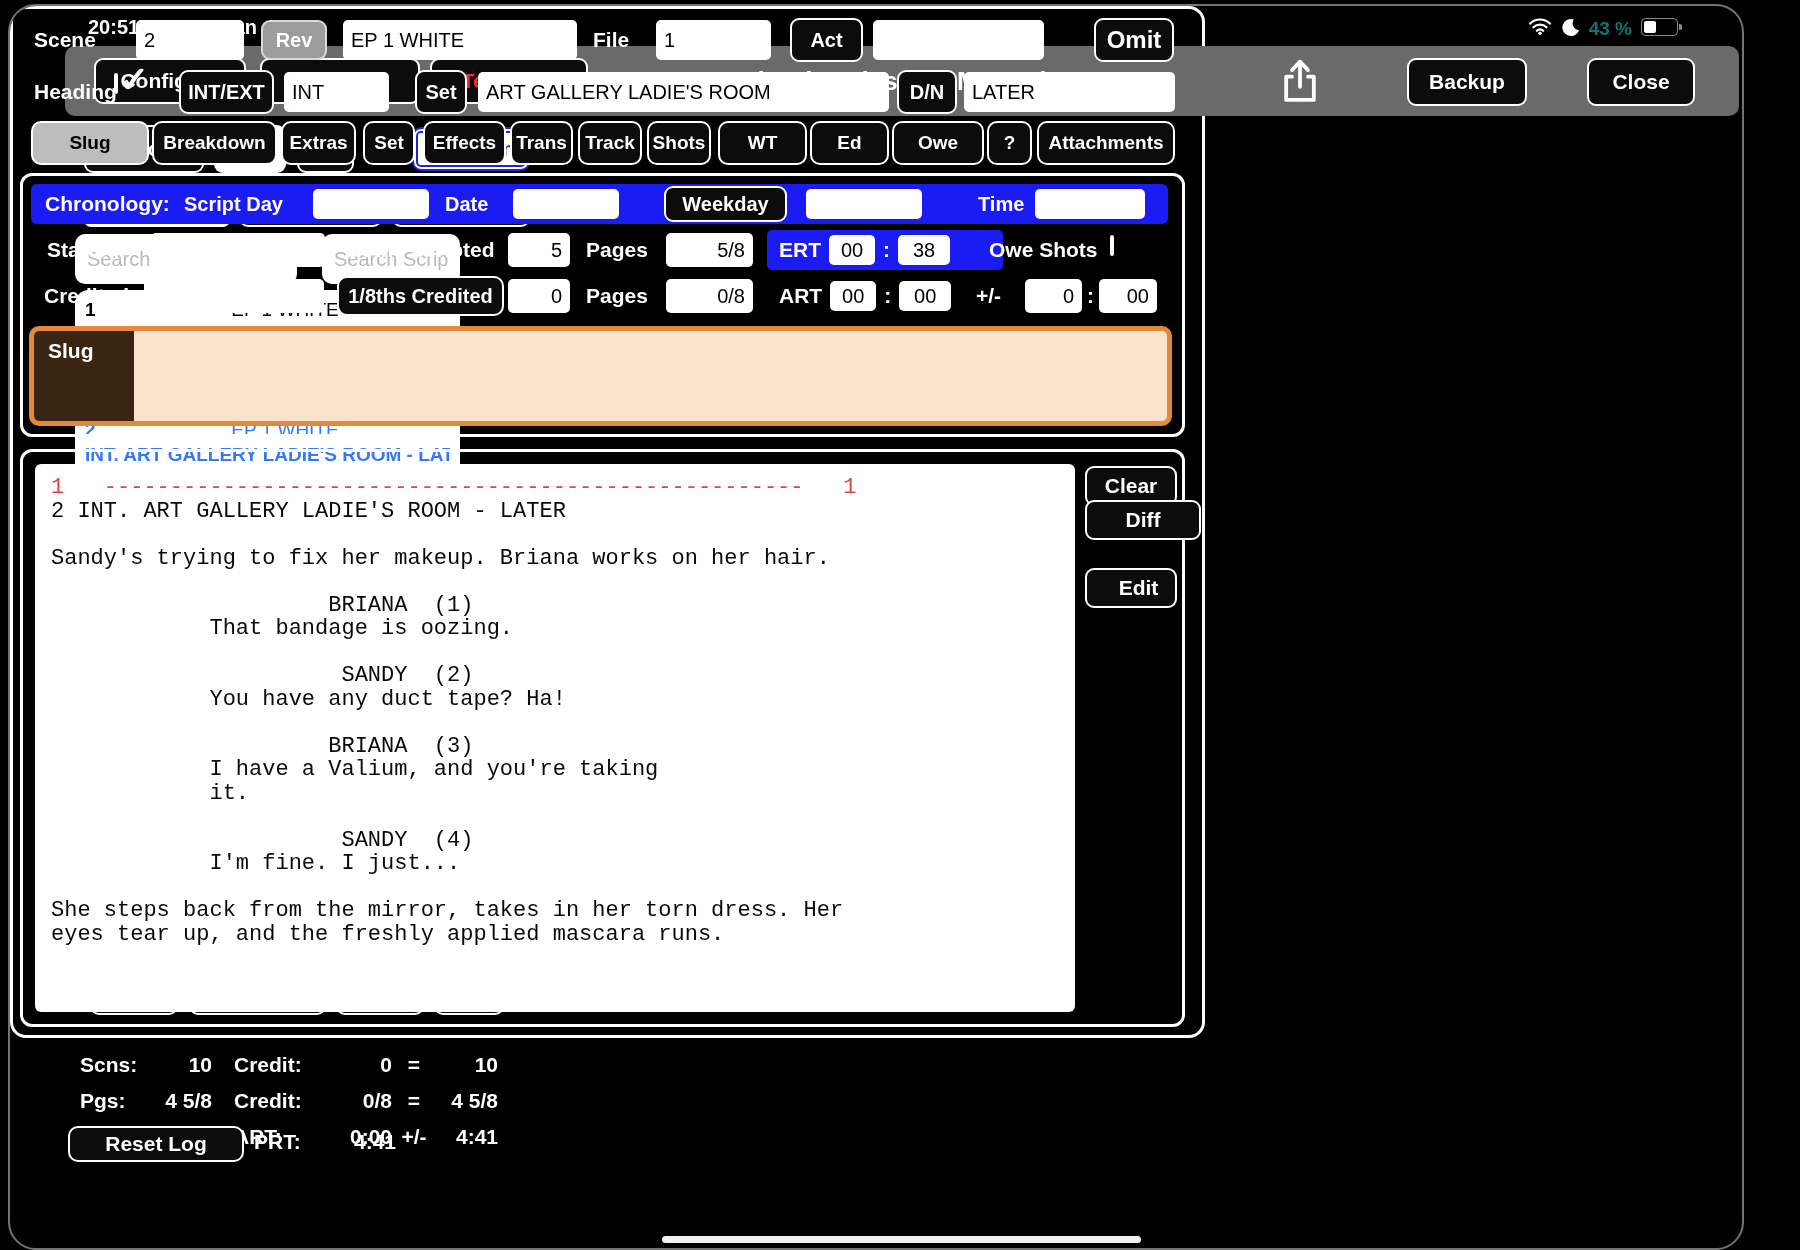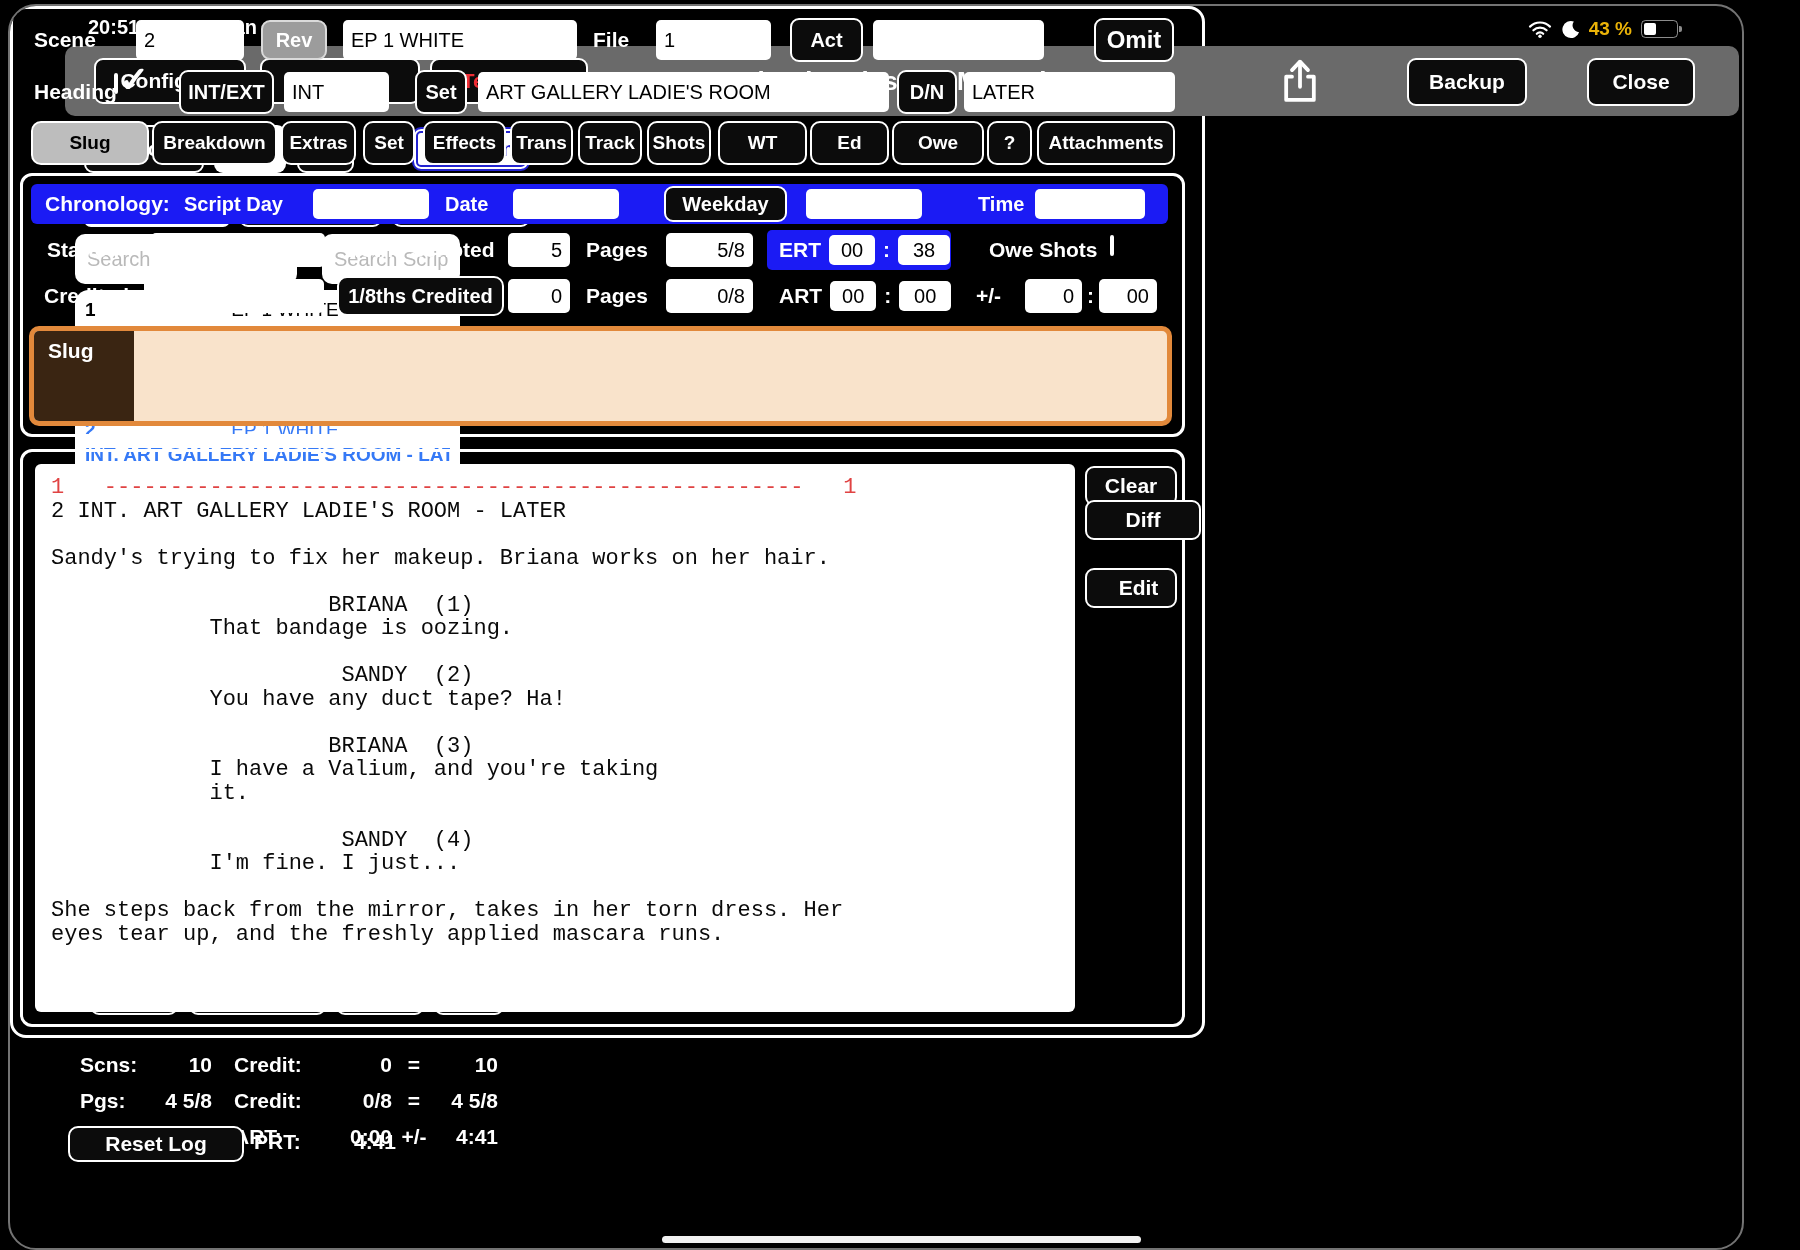--- a/index.html
+++ b/index.html
@@ -2,21 +2,21 @@
 <html><head>
 <meta charset="utf-8">
 <style>
   html,body{margin:0;padding:0;background:#000;width:1800px;height:1250px;overflow:hidden;
     font-family:"Liberation Sans",sans-serif;-webkit-font-smoothing:antialiased;}
   .abs{position:absolute;}
   #device{position:absolute;left:8px;top:4px;width:1732px;height:1242px;background:#000;
     border:2px solid #737373;border-radius:28px;overflow:hidden;}
   
   .sb-left{left:78px;top:10px;color:#fff;font-size:20px;font-weight:bold;display:flex;gap:16px;}
-  .sb-right{right:64px;top:12px;display:flex;align-items:center;gap:9px;color:#eab308;}
+  .sb-right{right:64px;top:12px;display:flex;align-items:flex-start;gap:9px;color:#0f766e;}
   .batt{width:35px;height:16px;border:1.5px solid rgba(255,255,255,.55);border-radius:4.5px;position:relative;}
   .batt .fill{position:absolute;left:2px;top:2px;bottom:2px;width:12px;background:#fff;border-radius:2px;}
   .batt .nub{position:absolute;right:-4.5px;top:4.5px;width:2.5px;height:6px;background:rgba(255,255,255,.55);border-radius:0 2px 2px 0;}
   
   .graybar{left:55px;width:1674px;background:#6a6a6a;border-radius:10px;}
   #topbar{top:40px;height:70px;}
   #bottombar{top:1164px;height:74px;}
   .btn{background:#0c0c0c;border:2px solid #fff;border-radius:9px;color:#fff;font-weight:bold;
     font-size:21px;display:flex;align-items:center;justify-content:center;box-sizing:border-box;cursor:pointer;}
   .btn-gray{background:#9c9c9c;border-color:#dadada;}
@@ -358,21 +358,21 @@
         <input class="inp abs" style="left: 1004px; top: 5px; width: 110px; height: 30px;" value="">
       </div>
 
       <div class="abs" style="left:0;top:54px;width:1159px;height:40px;">
         <span class="lbl abs" style="left:24px;top:0;height:40px;">Started</span>
         <input class="inp abs" style="left: 128px; top: 3px; width: 174px; height: 34px;" value="">
         <span class="lbl abs" style="left:321px;top:0;height:40px;">1/8ths Scripted</span>
         <input class="inp abs num" style="left: 485px; top: 3px; width: 62px; height: 34px;" value="5">
         <span class="lbl abs" style="left:563px;top:0;height:40px;">Pages</span>
         <input class="inp abs num" style="left: 643px; top: 3px; width: 87px; height: 34px;" value="5/8">
-        <div class="bluebox abs" style="left:744px;top:0;width:184px;height:40px;">
+        <div class="bluebox abs" style="left:744px;top:0;width:236px;height:40px;">
           <span class="lbl">ERT</span>
           <input class="inp ctr" style="width: 46px; height: 30px; padding: 0px 2px;" value="00">
           <span class="lbl">:</span>
           <input class="inp ctr" style="width: 52px; height: 30px; padding: 0px 2px;" value="38">
         </div>
         <span class="lbl abs" style="left:966px;top:0;height:40px;">Owe Shots</span>
         <span class="chk abs" style="left:1087px;top:7px;width:27px;height:27px;"></span>
       </div>
 
       <div class="abs" style="left:0;top:100px;width:1159px;height:40px;">

